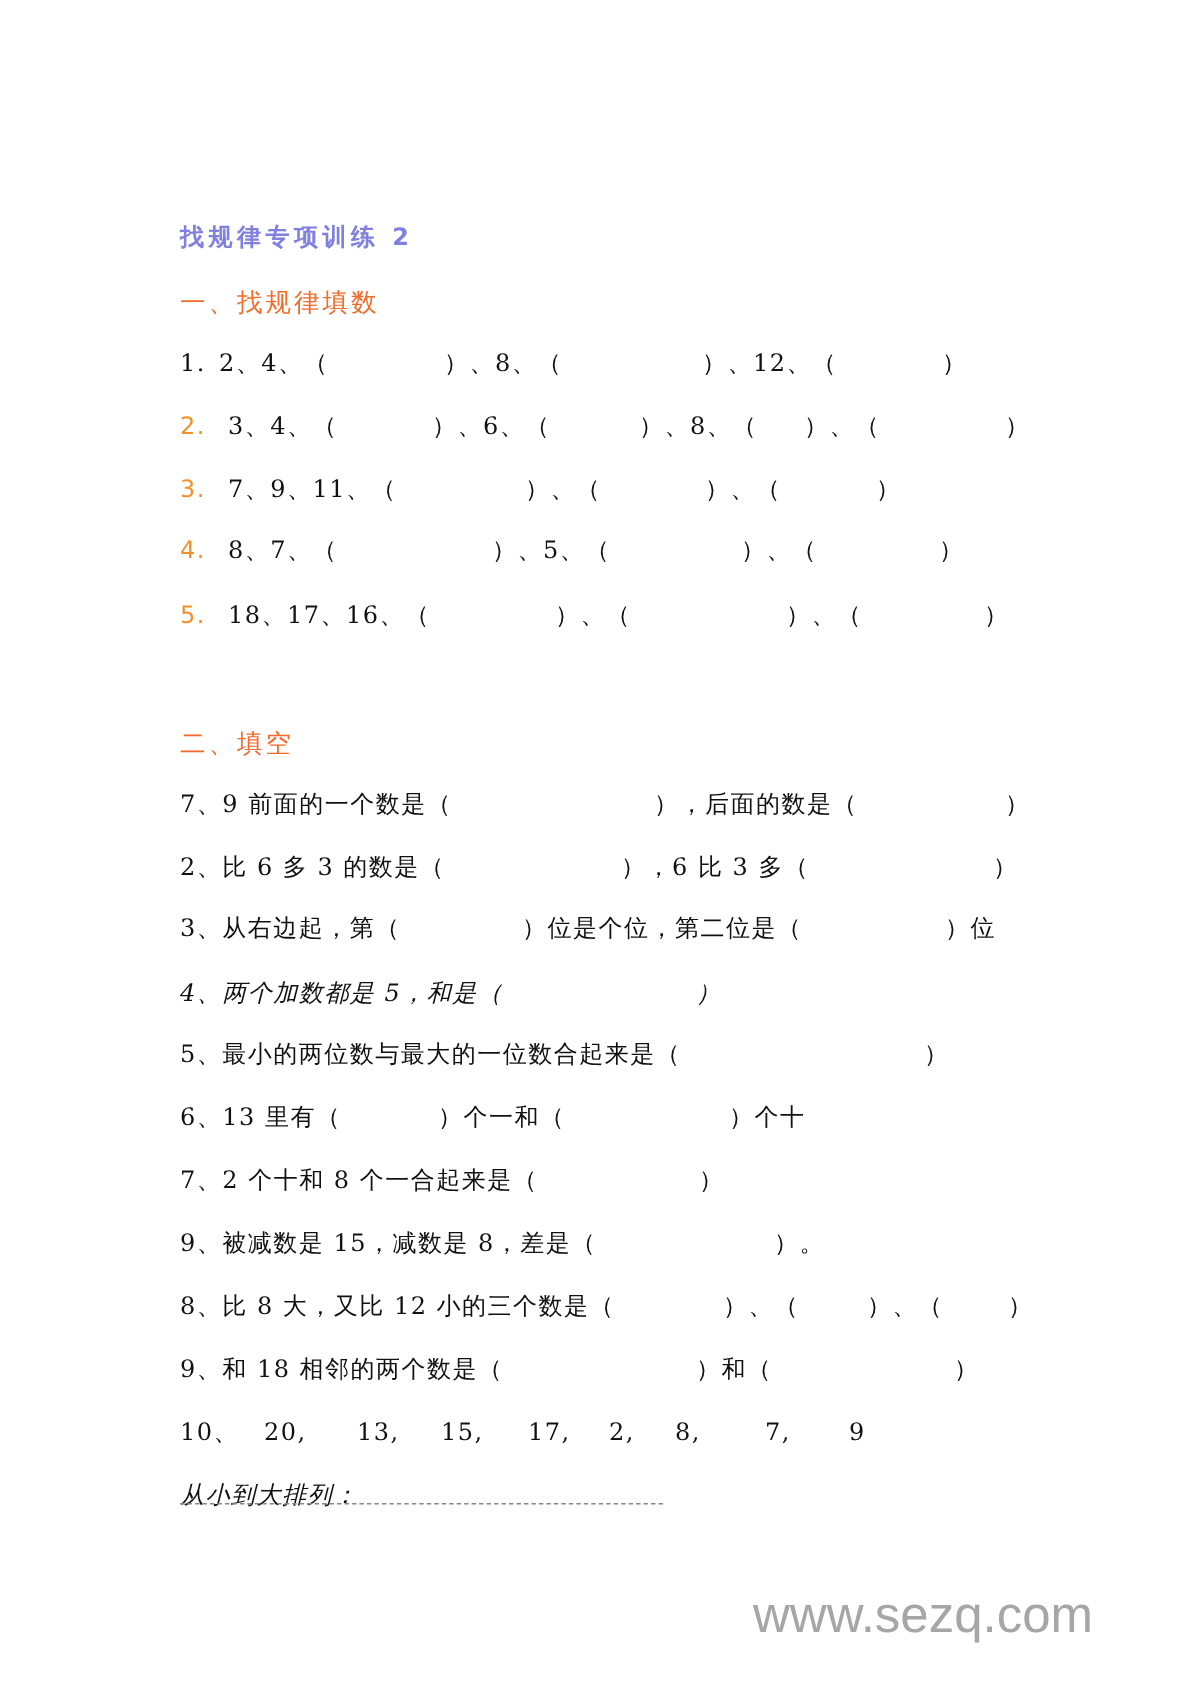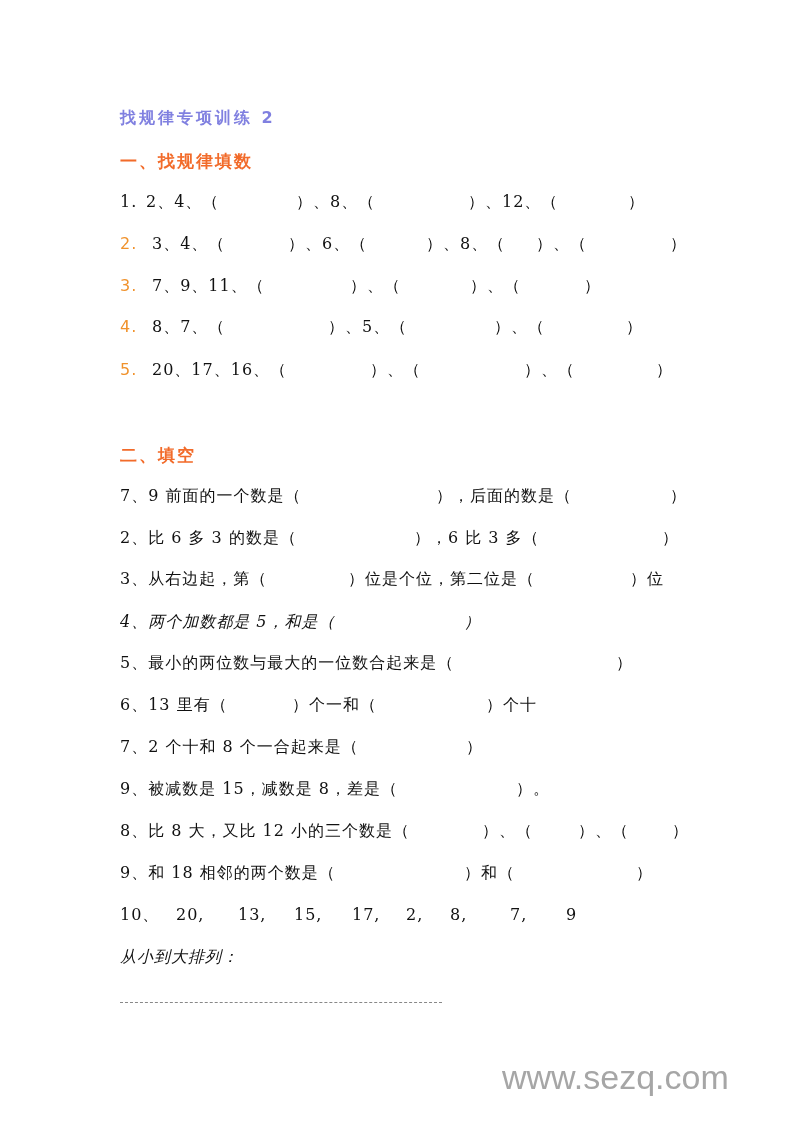--- a/index.html
+++ b/index.html
@@ -1,21 +1,21 @@
 <!DOCTYPE html>
 <html><head>
   <meta charset="utf-8">
   <style>
     html, body { margin: 0; padding: 0; background: #ffffff; }
     body { width: 800px; height: 1131px; position: relative; overflow: hidden;
            font-family: "DejaVu Serif", "Liberation Serif", serif; color: #111; }
-    .line { position: absolute; left: 120px; font-size: 16px; white-space: pre; letter-spacing: 1px; }
+    .line { position: absolute; left: 120px; font-size: 16px; white-space: pre; letter-spacing: 1px; margin-top: 40px; }
     .title { color: #8080e0; font-size: 16px; font-weight: bold; letter-spacing: 3px;
              font-family: "DejaVu Sans", "Liberation Sans", sans-serif; }
-    .section { color: #f26b2a; font-size: 17px; font-weight: bold; letter-spacing: 2px;
+    .section { color: #f26b2a; font-size: 17px; font-weight: normal; letter-spacing: 2px;
                font-family: "DejaVu Sans", "Liberation Sans", sans-serif; }
     .num-orange { color: #f0922c; font-family: "DejaVu Sans", "Liberation Sans", sans-serif; }
     .seg { position: absolute; top: 0; }
     .rule { position: absolute; left: 120px; top: 1002px; width: 322px; border-top: 1px dashed #888; }
     .watermark { position: absolute; left: 502px; top: 1058px; font-size: 34px; color: #a6a6a6;
                  font-family: "Liberation Sans", "DejaVu Sans", sans-serif; letter-spacing: 0px; }
   </style>
 </head>
 <body>
 
@@ -53,21 +53,21 @@
   <div class="line" style="top:317px;">
     <span class="seg num-orange" style="left:0">4.</span>
     <span class="seg" style="left:32px">8、7、（</span>
     <span class="seg" style="left:208px">）、5、（</span>
     <span class="seg" style="left:374px">）、（</span>
     <span class="seg" style="left:506px">）</span>
   </div>
 
   <div class="line" style="top:360px;">
     <span class="seg num-orange" style="left:0">5.</span>
-    <span class="seg" style="left:32px">20、17、16、（</span>
+    <span class="seg" style="left:32px">18、17、16、（</span>
     <span class="seg" style="left:250px">）、（</span>
     <span class="seg" style="left:404px">）、（</span>
     <span class="seg" style="left:536px">）</span>
   </div>
 
   <div class="line section" style="top:444px;">二、填空</div>
 
   <div class="line" style="top:486px;">
     <span class="seg" style="left:0">7、9 前面的一个数是（</span>
     <span class="seg" style="left:316px">），后面的数是（</span>

